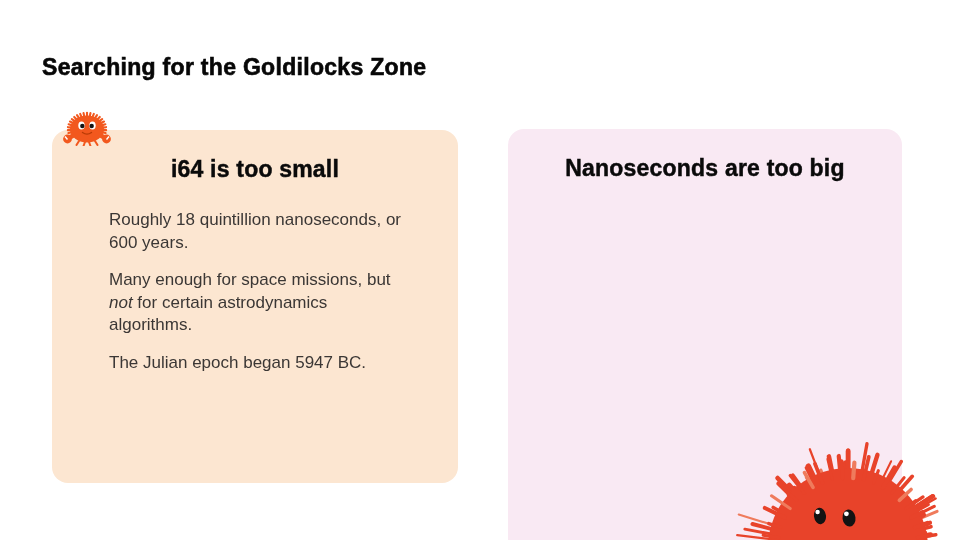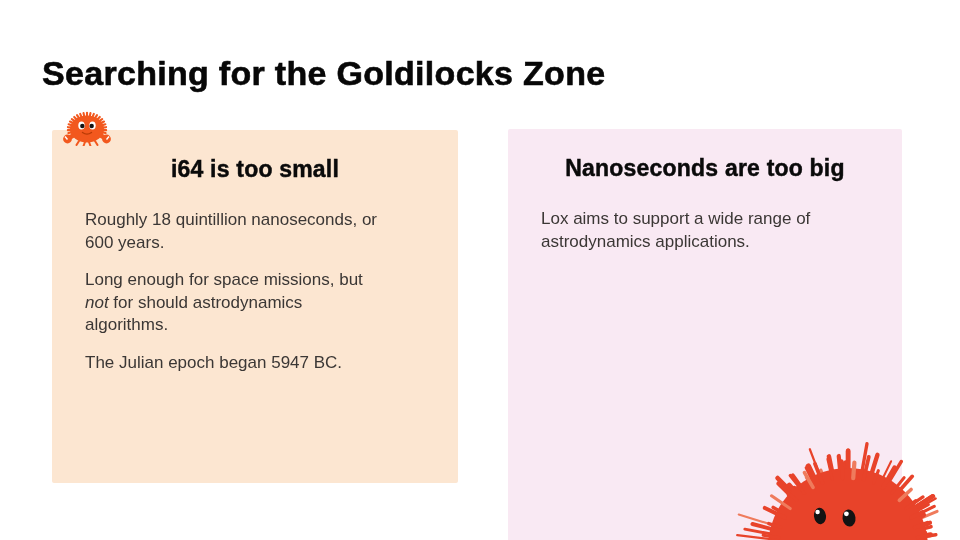--- a/index.html
+++ b/index.html
@@ -7,30 +7,30 @@
   body {
     position:relative;
     background:#ffffff;
     overflow:hidden;
     font-family:"Liberation Sans", sans-serif;
     color:#3b3735;
   }
   .title {
     position:absolute;
     left:42px; top:54px;
-    font-size:34px;
+    font-size:23px;
     font-weight:900;
     letter-spacing:0.3px;
     color:#070707;
     -webkit-text-stroke:0.6px #070707;
     white-space:nowrap;
   }
   .card {
     position:absolute;
-    border-radius:2px;
+    border-radius:16px;
     padding:26px 33px 0 33px;
     z-index:1;
   }
   .card-left {
     left:52px; top:130px;
     width:406px; height:353px;
     background:#fce6d1;
   }
   .card-right {
     left:508px; top:129px;
@@ -45,20 +45,21 @@
     color:#0a0a0a;
     -webkit-text-stroke:0.45px #0a0a0a;
     margin-bottom:26px;
   }
   .card p {
     font-size:17px;
     line-height:22.6px;
     margin-bottom:15px;
     white-space:pre-line;
     color:#3b3735;
+    margin-left:24px;
   }
   .card p em { font-style:italic; }
   .crab-svg {
     position:absolute;
     left:55px; top:102px;
     width:64px; height:44px;
     z-index:3;
   }
   .urchin-svg {
     position:absolute;
@@ -118,30 +119,28 @@
     <circle cx="27.3" cy="24" r="2.2" fill="#131313"></circle>
     <circle cx="36.7" cy="24" r="2.2" fill="#131313"></circle>
 
     <path d="M 27.5 30.5 Q 32 33.8 36.5 30.5" fill="none" stroke-width="1.4" stroke-linecap="round" stroke="#b83a05"></path>
   </svg>
 
   <section class="card card-left">
     <h2>i64 is too small</h2>
     <p>Roughly 18 quintillion nanoseconds, or
 600 years.</p>
-    <p><span>Long enough for space missions, but
-</span><em>not</em><span> for should astrodynamics
+    <p><span>Many enough for space missions, but
+</span><em>not</em><span> for certain astrodynamics
 algorithms.</span></p>
     <p>The Julian epoch began 5947 BC.</p>
   </section>
 
   <section class="card card-right">
     <h2>Nanoseconds are too big</h2>
-    <p>Lox aims to support a wide range of
-astrodynamics applications.</p>
   </section>
 
   <svg class="urchin-svg" viewBox="0 0 250 142" aria-hidden="true">
     <g id="urchin-spikes">
         <line x1="177.99681329196378" y1="150.53004914745176" x2="221.10379640152644" y2="151.01834597564593" stroke="#e8432a" stroke-width="4.655119156837463" stroke-linecap="round"></line>
         <line x1="177.62434319065702" y1="155.7437623115811" x2="229.82089469327224" y2="162.18551976760898" stroke="#e8432a" stroke-width="2.5769289255142214" stroke-linecap="round"></line>
         <line x1="177.67525762932655" y1="155.3417787101506" x2="204.16845579639704" y2="158.4113793754243" stroke="#e8432a" stroke-width="5.788724946975708" stroke-linecap="round"></line>
         <line x1="175.87404720206862" y1="163.53836361363508" x2="225.18614003856516" y2="178.4333461913895" stroke="#e8432a" stroke-width="2.974051332473755" stroke-linecap="round"></line>
         <line x1="175.80365119257817" y1="163.75552346759716" x2="237.22795618847556" y2="182.59418990748725" stroke="#e8432a" stroke-width="5.191060614585876" stroke-linecap="round"></line>
         <line x1="173.38774673167623" y1="169.67510925543436" x2="200.2755202069866" y2="182.2559075261349" stroke="#e8432a" stroke-width="2.1728580236434936" stroke-linecap="round"></line>

